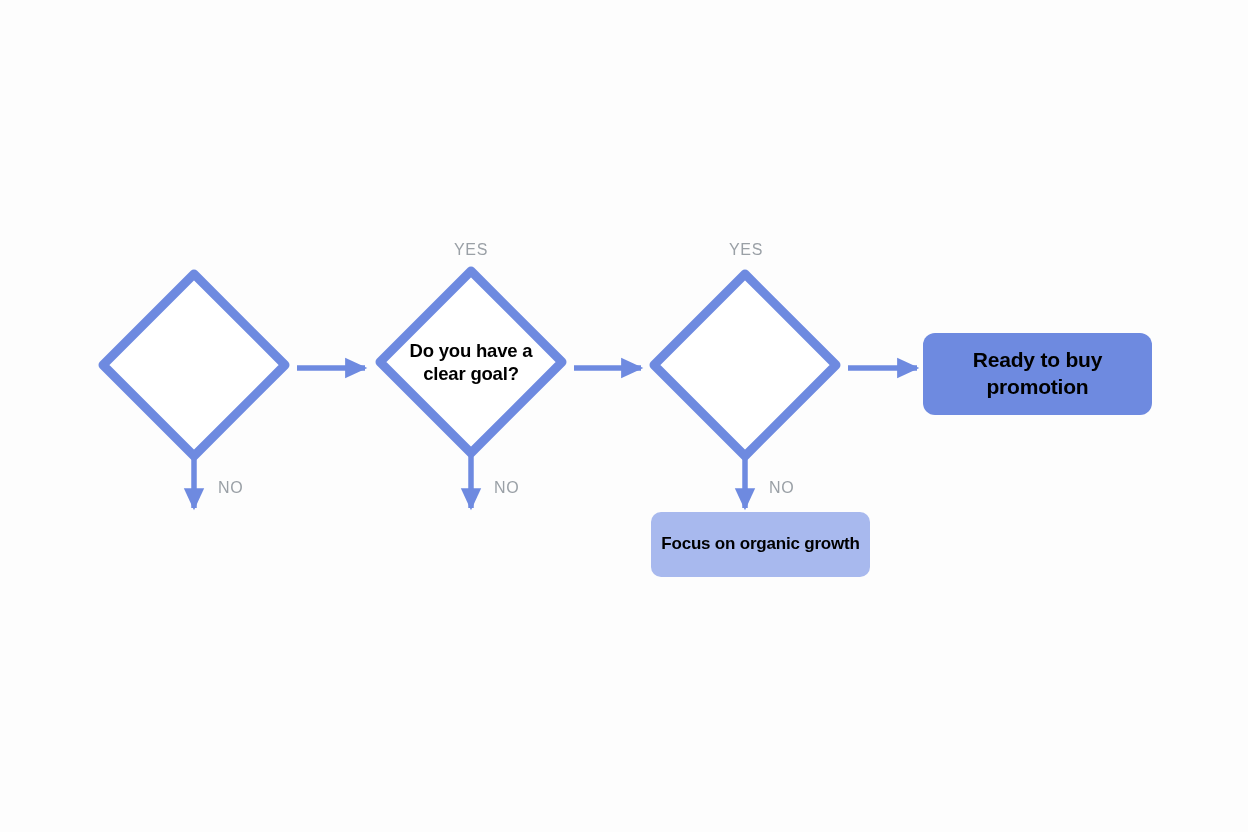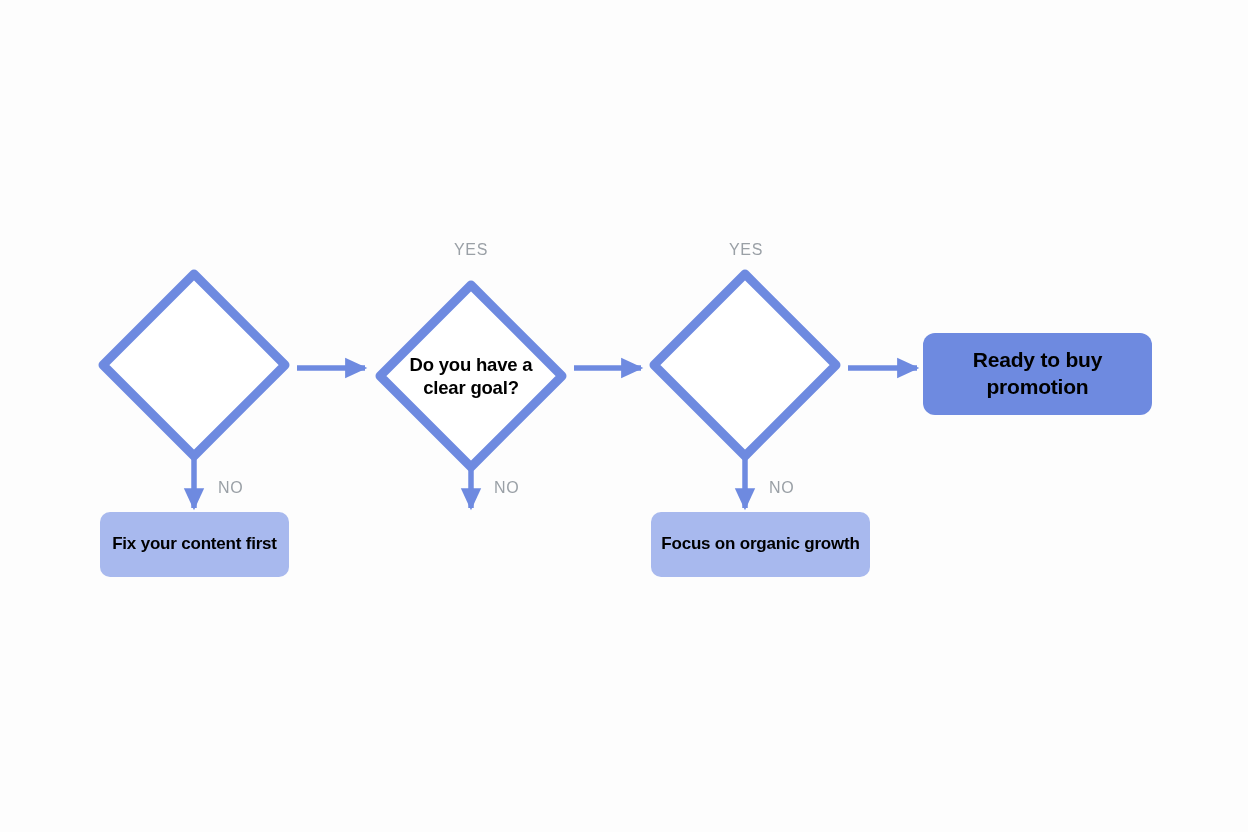--- a/index.html
+++ b/index.html
@@ -117,38 +117,37 @@
     <line x1="471" y1="452" x2="471" y2="508" stroke="#6e8ae0" stroke-width="5.5" marker-end="url(#arrowhead)"></line>
     <line x1="745" y1="452" x2="745" y2="508" stroke="#6e8ae0" stroke-width="5.5" marker-end="url(#arrowhead)"></line>
   </svg>
 
   <div class="decision" style="left:94px; top:265px;">
     <svg class="shape" viewBox="0 0 200 200" xmlns="http://www.w3.org/2000/svg">
       <path d="M 100 9 L 191 100 L 100 191 L 9 100 Z" fill="#ffffff" stroke="#6e8ae0" stroke-width="9" stroke-linejoin="round"></path>
     </svg>
   </div>
 
-  <div class="decision" style="left:371px; top:276px;">
+  <div class="decision" style="left:371px; top:262px;">
     <svg class="shape" viewBox="0 0 200 200" xmlns="http://www.w3.org/2000/svg">
       <path d="M 100 9 L 191 100 L 100 191 L 9 100 Z" fill="#ffffff" stroke="#6e8ae0" stroke-width="9" stroke-linejoin="round"></path>
     </svg>
     <div class="dlabel">Do you have a clear goal?</div>
   </div>
 
   <div class="decision" style="left:645px; top:265px;">
     <svg class="shape" viewBox="0 0 200 200" xmlns="http://www.w3.org/2000/svg">
       <path d="M 100 9 L 191 100 L 100 191 L 9 100 Z" fill="#ffffff" stroke="#6e8ae0" stroke-width="9" stroke-linejoin="round"></path>
     </svg>
   </div>
 
   <div class="branch-label yes-label" style="left:471px; top:241px;">YES</div>
   <div class="branch-label yes-label" style="left:746px; top:241px;">YES</div>
 
   <div class="branch-label" style="left:218px; top:479px;">NO</div>
   <div class="branch-label" style="left:494px; top:479px;">NO</div>
   <div class="branch-label" style="left:769px; top:479px;">NO</div>
 
-  <div class="outcome-box" style="left:100px; top:512px; width:189px; height:65px;">Fix your content first</div>
   <div class="outcome-box" style="left:651px; top:512px; width:219px; height:65px;">Focus on organic growth</div>
 
   <div class="final-box" style="left:923px; top:333px; width:229px; height:82px;">Ready to buy promotion</div>
 
 </div>
 
 </body></html>

